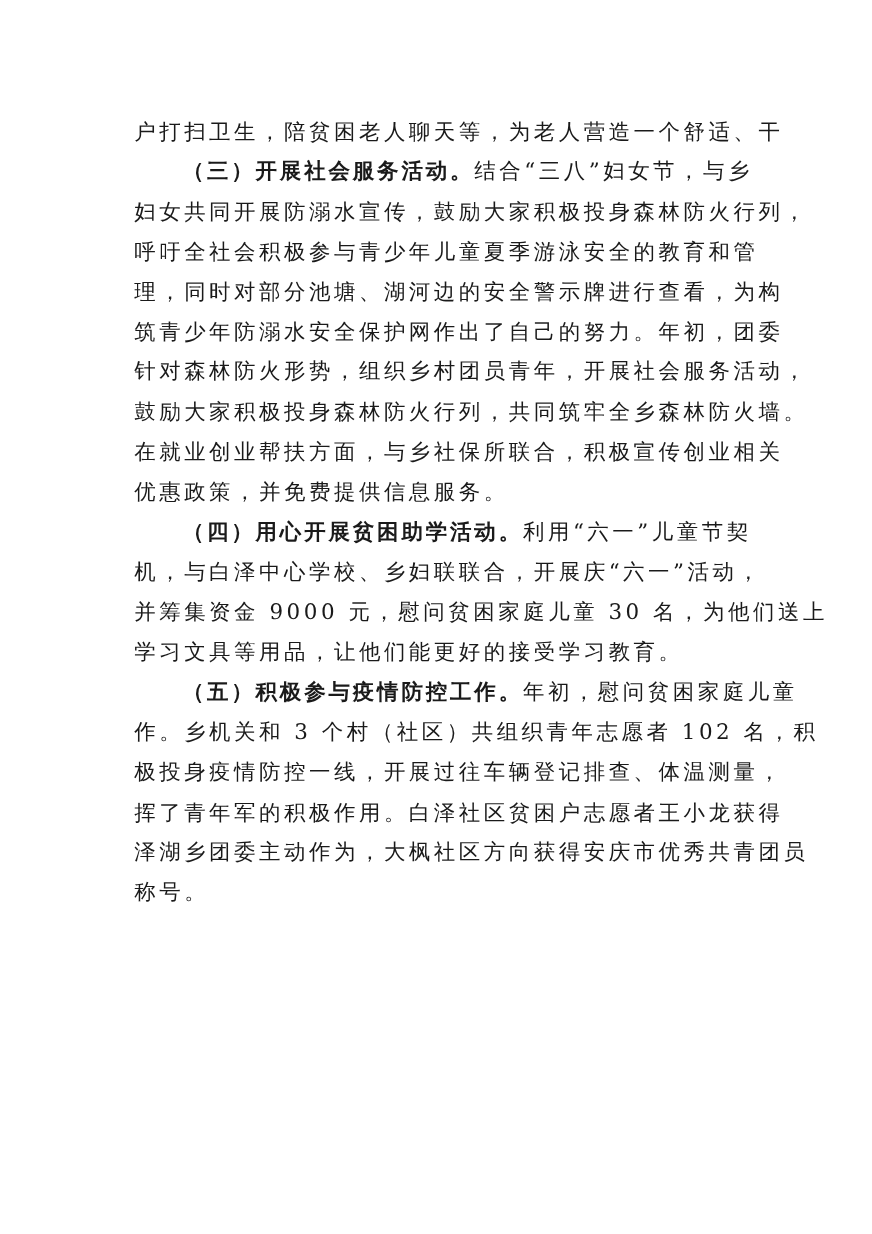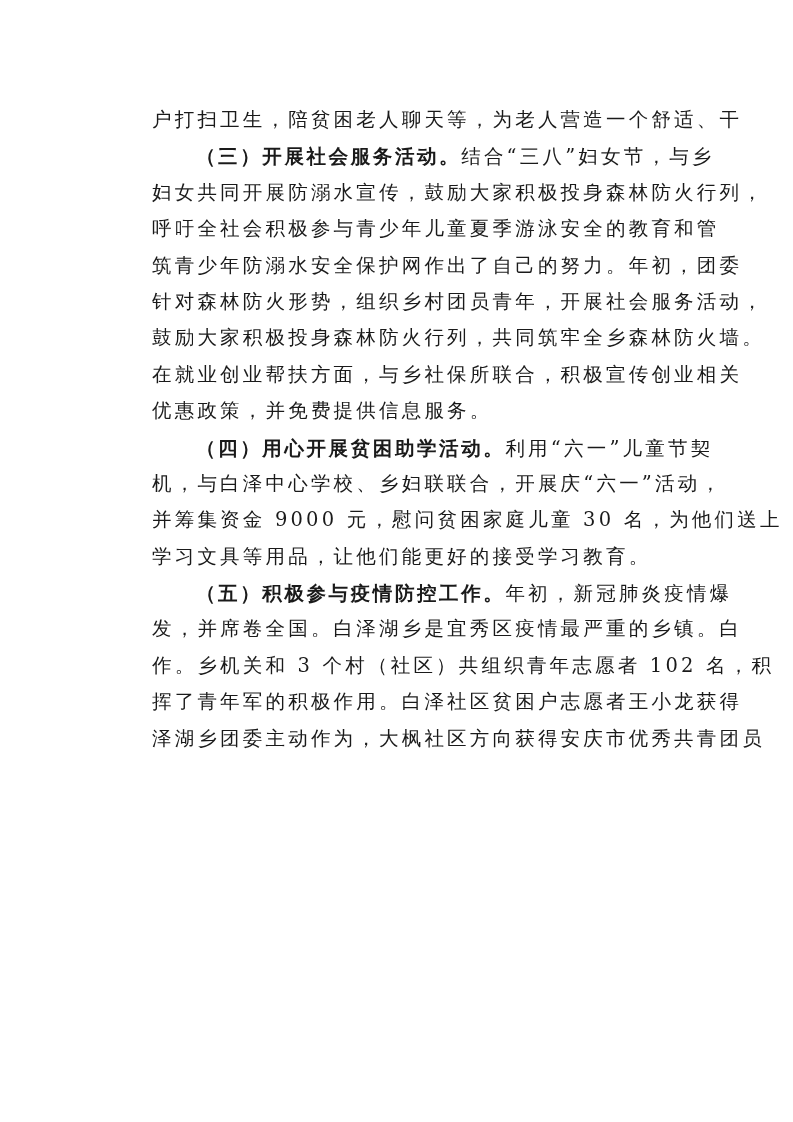--- a/index.html
+++ b/index.html
@@ -6,54 +6,56 @@
   body { width: 793px; height: 1122px; position: relative; overflow: hidden; }
   .page {
     position: absolute; left: 0; top: 0; width: 793px; height: 1122px; background: #fff;
   }
   .body-text {
     position: absolute; left: 122px; top: 102px; width: 552px;
     font-family: "DejaVu Serif", "Liberation Serif", serif;
     font-size: 19.5px; line-height: 36.4px; color: #1a1a1a;
     letter-spacing: 3.2px;
   }
-  .line { display: block; white-space: nowrap; height: 36.4px; margin-left: 30px; }
+  .line { display: block; white-space: nowrap; height: 36.4px; }
   .indent { padding-left: 44px; }
-  .heading { font-family: Liberation Sans, sans-serif; font-weight: bold; letter-spacing: 2.6px; }
+  .heading { font-family: Liberation Mono, monospace; font-weight: bold; letter-spacing: 2.6px; }
 </style>
 </head>
 <body>
 
 <div class="page">
   <div class="body-text">
 
     <div>
       <span class="line">户打扫卫生，陪贫困老人聊天等，为老人营造一个舒适、干</span>
     </div>
 
     <div>
       <span class="line indent"><span class="heading">（三）开展社会服务活动。</span><span>结合“三八”妇女节，与乡</span></span>
       <span class="line">妇女共同开展防溺水宣传，鼓励大家积极投身森林防火行列，</span>
       <span class="line">呼吁全社会积极参与青少年儿童夏季游泳安全的教育和管</span>
+      <span class="line">理，同时对部分池塘、湖河边的安全警示牌进行查看，为构</span>
       <span class="line">筑青少年防溺水安全保护网作出了自己的努力。年初，团委</span>
       <span class="line">针对森林防火形势，组织乡村团员青年，开展社会服务活动，</span>
       <span class="line">鼓励大家积极投身森林防火行列，共同筑牢全乡森林防火墙。</span>
       <span class="line">在就业创业帮扶方面，与乡社保所联合，积极宣传创业相关</span>
       <span class="line">优惠政策，并免费提供信息服务。</span>
     </div>
 
     <div>
       <span class="line indent"><span class="heading">（四）用心开展贫困助学活动。</span><span>利用“六一”儿童节契</span></span>
       <span class="line">机，与白泽中心学校、乡妇联联合，开展庆“六一”活动，</span>
       <span class="line">并筹集资金 9000 元，慰问贫困家庭儿童 30 名，为他们送上</span>
       <span class="line">学习文具等用品，让他们能更好的接受学习教育。</span>
     </div>
 
     <div>
-      <span class="line indent"><span class="heading">（五）积极参与疫情防控工作。</span><span>年初，新冠肺炎疫情爆</span></span>
-      <span class="line">发，并席卷全国。白泽湖乡是宜秀区疫情最严重的乡镇。白</span>
+      <span class="line indent"><span class="heading">（五）积极参与疫情防控工作。</span><span>年初，慰问贫困家庭儿童</span></span>
       <span class="line">作。乡机关和 3 个村（社区）共组织青年志愿者 102 名，积</span>
+      <span class="line">极投身疫情防控一线，开展过往车辆登记排查、体温测量，</span>
       <span class="line">挥了青年军的积极作用。白泽社区贫困户志愿者王小龙获得</span>
       <span class="line">泽湖乡团委主动作为，大枫社区方向获得安庆市优秀共青团员</span>
+      <span class="line">称号。</span>
     </div>
 
   </div>
 </div>
 
 </body></html>

